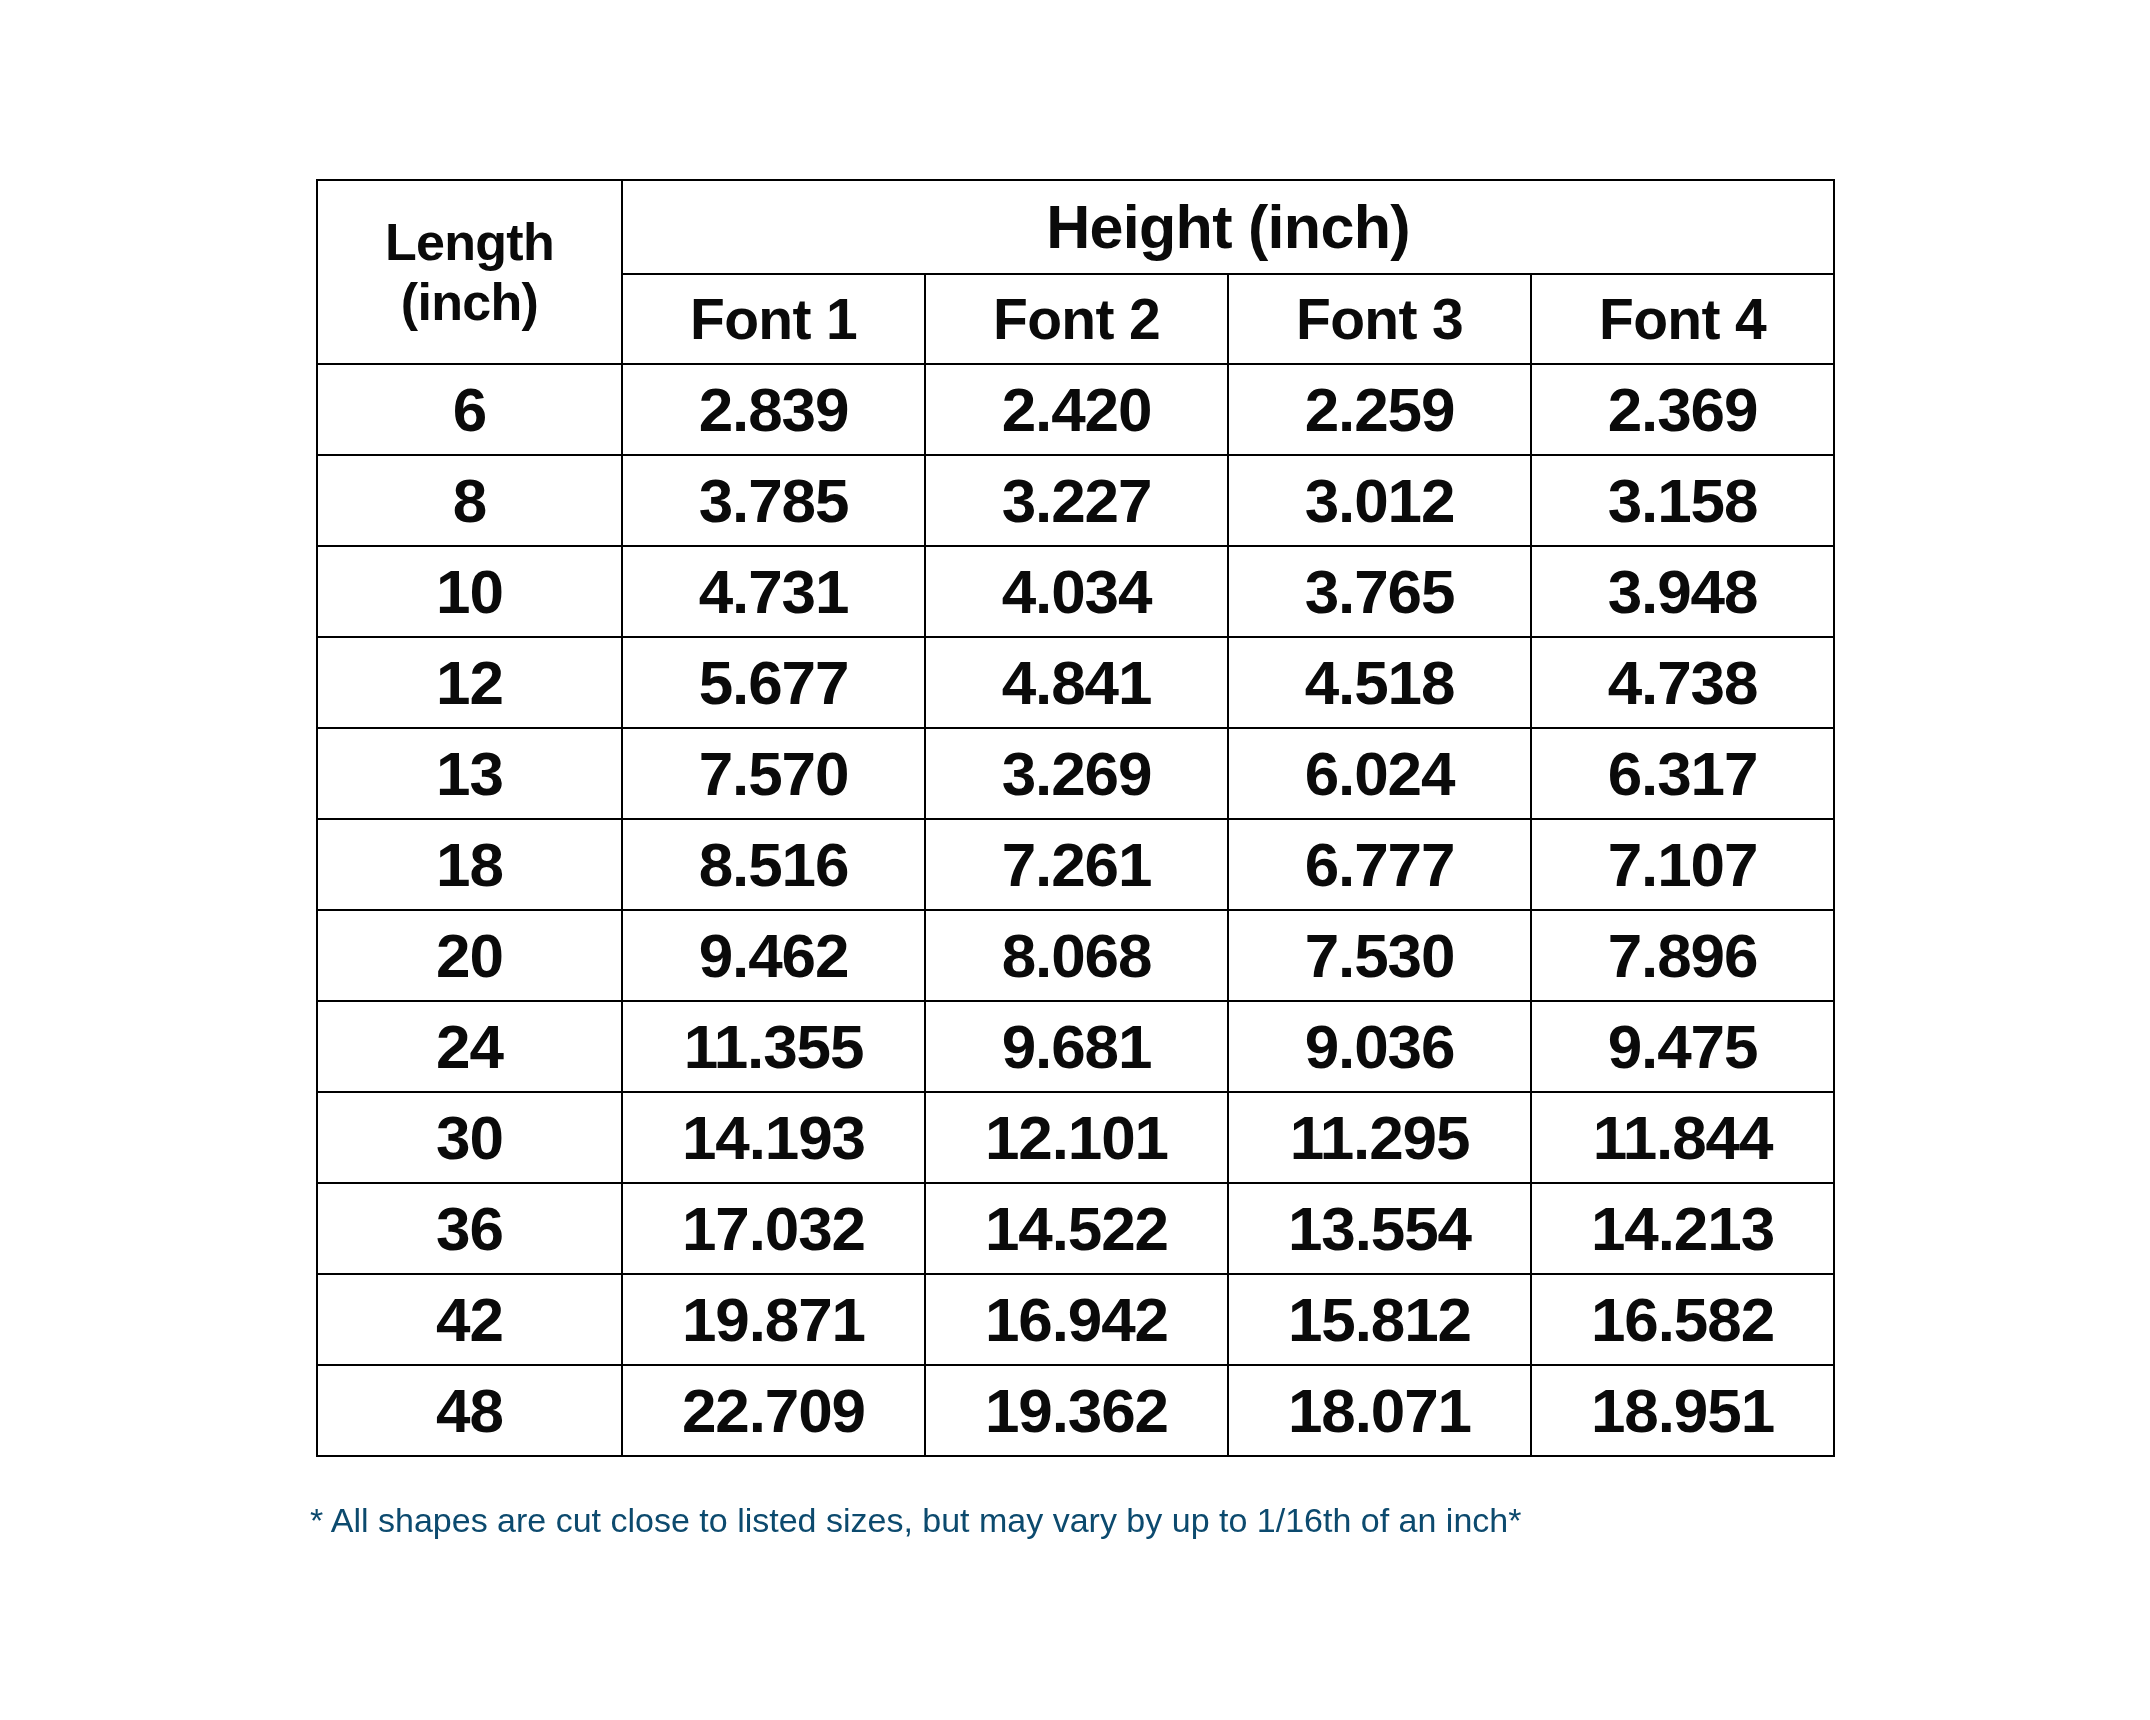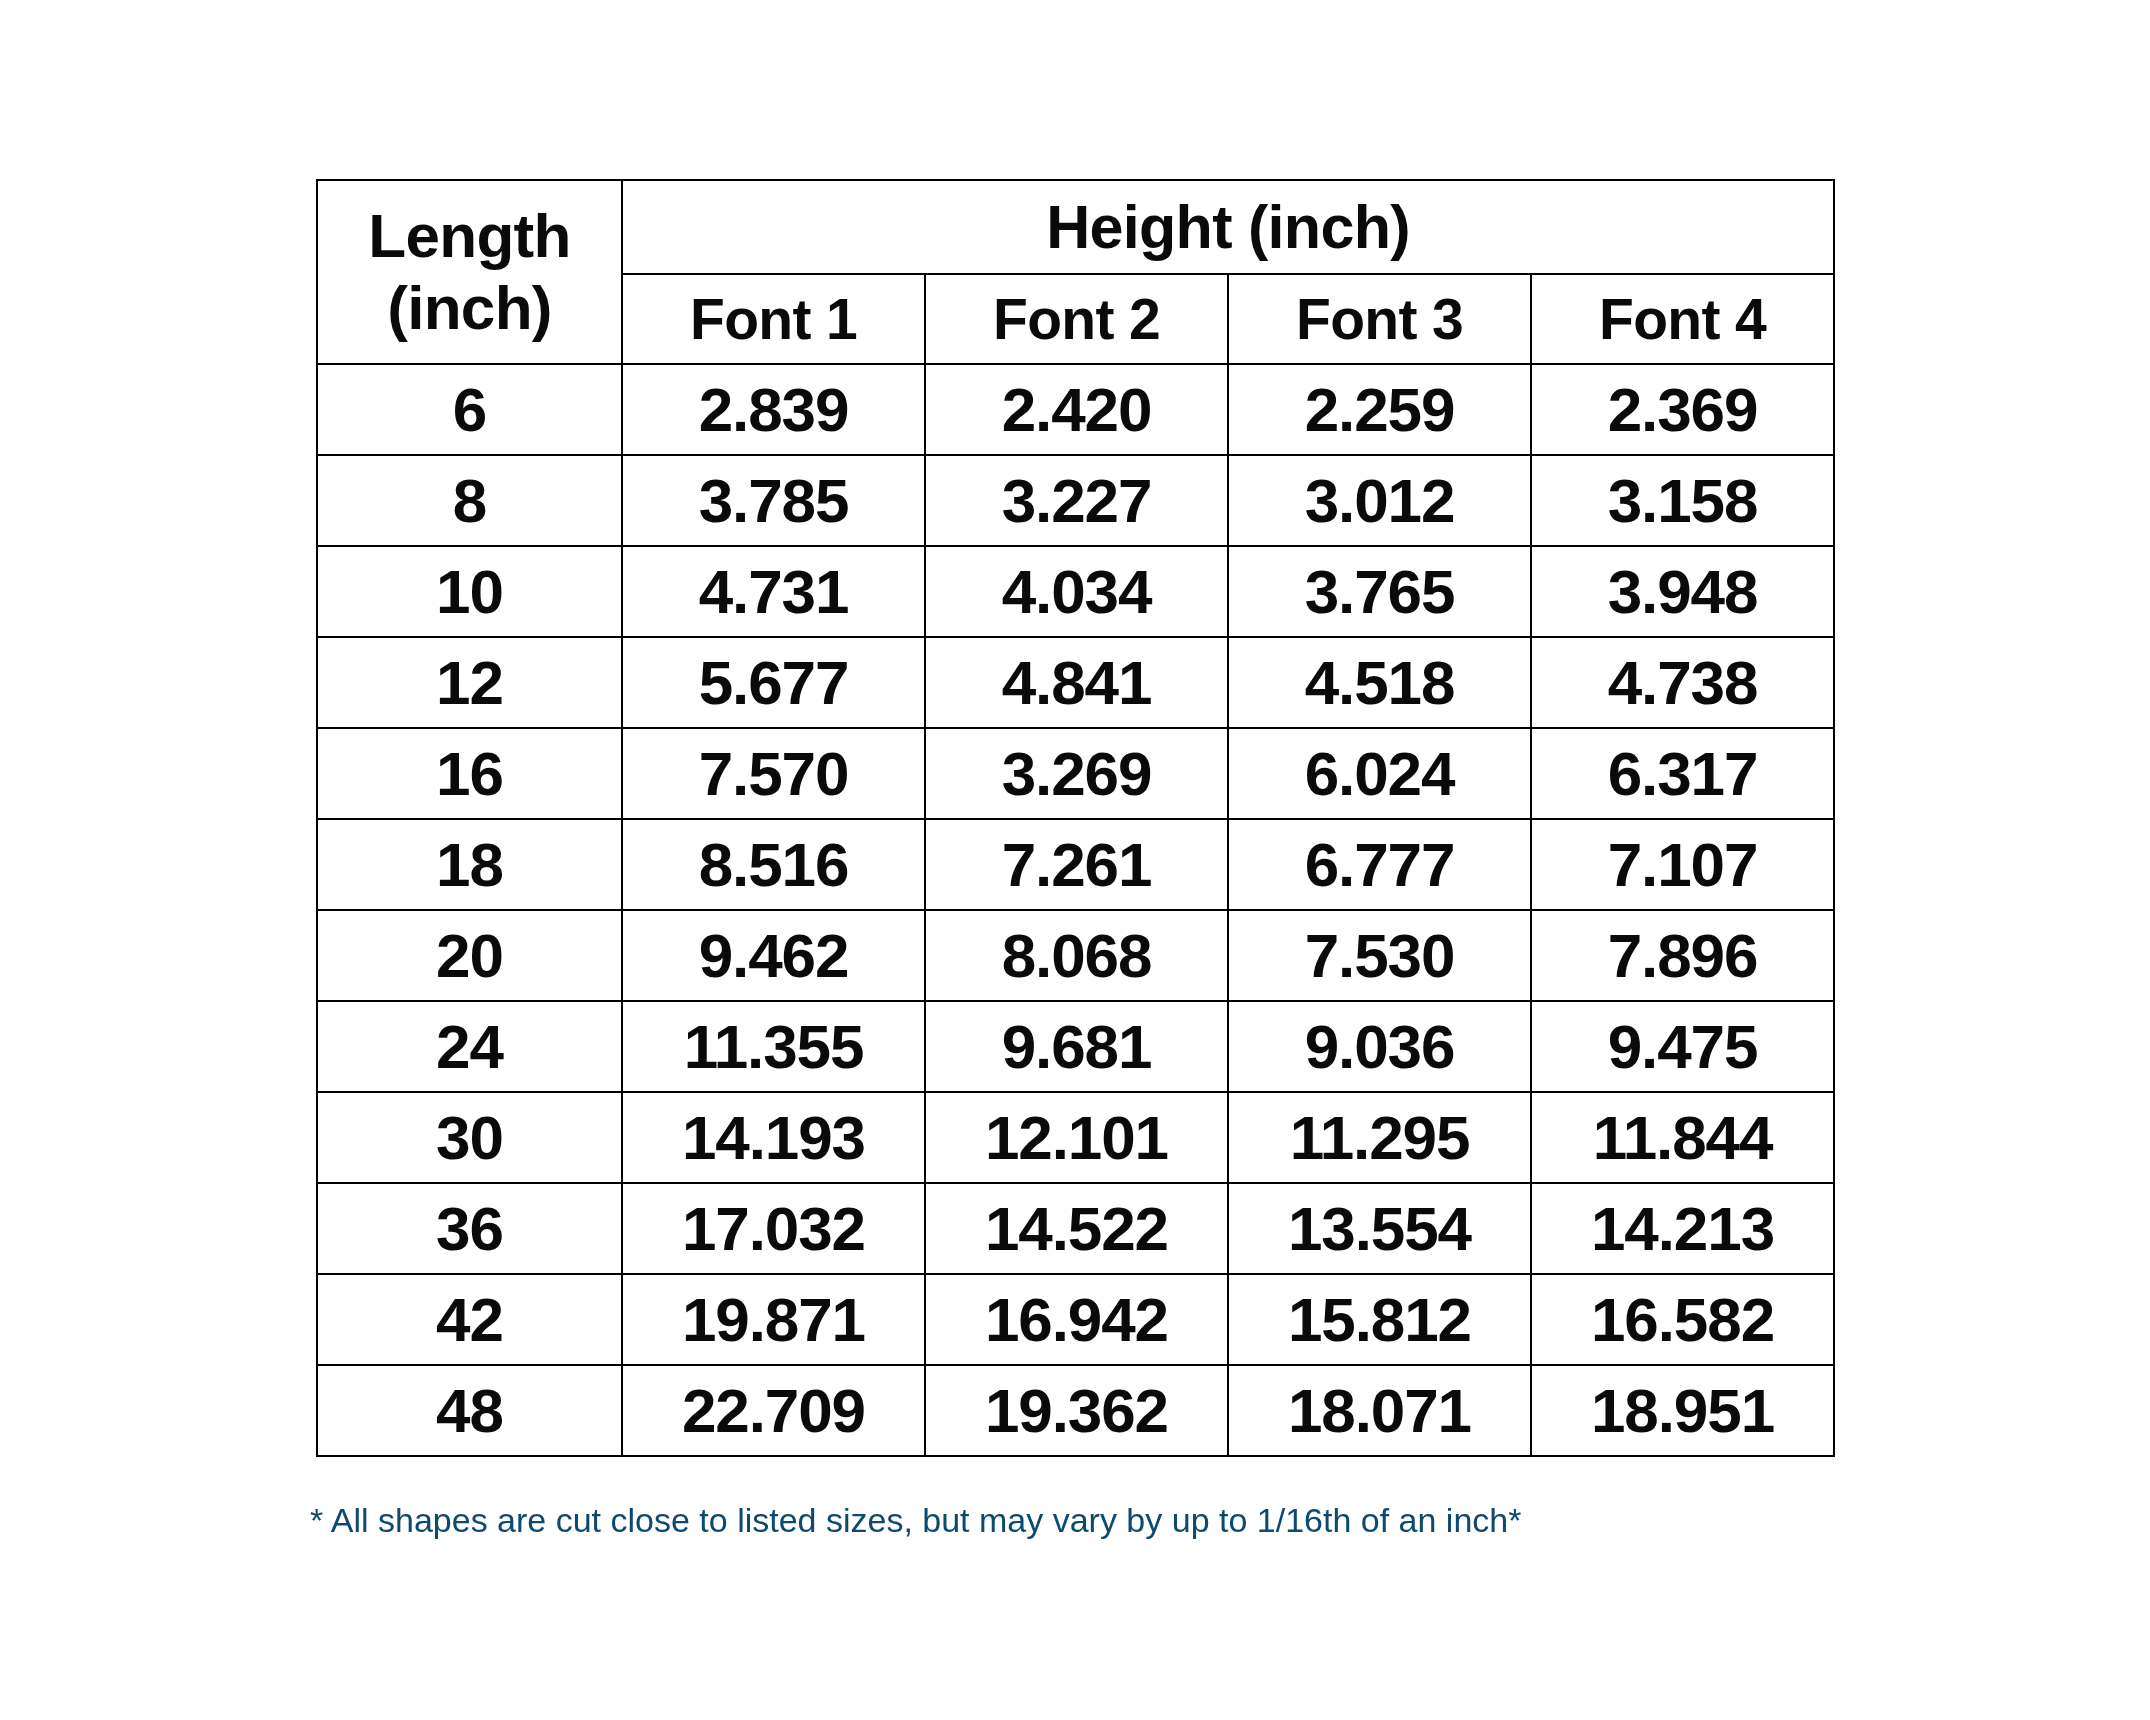--- a/index.html
+++ b/index.html
@@ -34,21 +34,21 @@
     padding: 0;
     font-weight: bold;
     background: #ffffff;
     overflow: hidden;
   }
   tr.group-row { height: 94px; }
   tr.font-row  { height: 90px; }
   .size-table tbody tr { height: 91px; }
 
   th.corner-cell {
-    font-size: 62px;
+    font-size: 52px;
     line-height: 1.16;
     white-space: pre-line;
     letter-spacing: -0.7px;
   }
   th.group-cell {
     font-size: 61px;
     letter-spacing: -0.7px;
   }
   th.font-col-cell {
     font-size: 57px;
@@ -118,21 +118,21 @@
         <td class="value-cell">3.948</td>
       </tr>
       <tr>
         <th class="length-cell">12</th>
         <td class="value-cell">5.677</td>
         <td class="value-cell">4.841</td>
         <td class="value-cell">4.518</td>
         <td class="value-cell">4.738</td>
       </tr>
       <tr>
-        <th class="length-cell">16</th>
+        <th class="length-cell">13</th>
         <td class="value-cell">7.570</td>
         <td class="value-cell">3.269</td>
         <td class="value-cell">6.024</td>
         <td class="value-cell">6.317</td>
       </tr>
       <tr>
         <th class="length-cell">18</th>
         <td class="value-cell">8.516</td>
         <td class="value-cell">7.261</td>
         <td class="value-cell">6.777</td>

